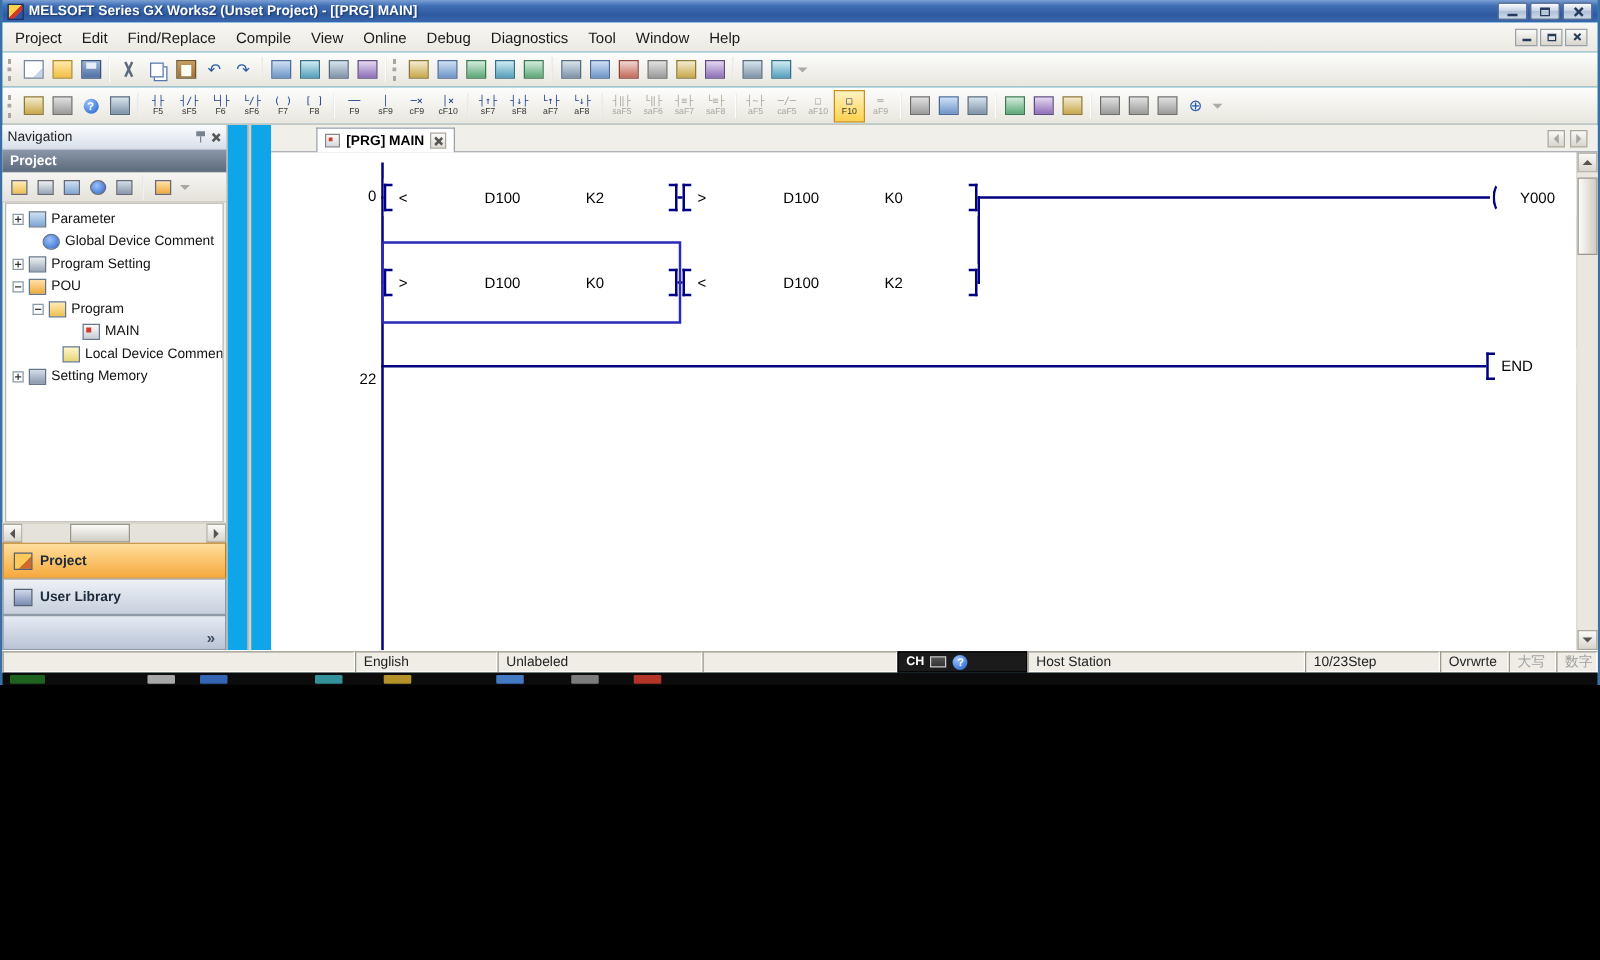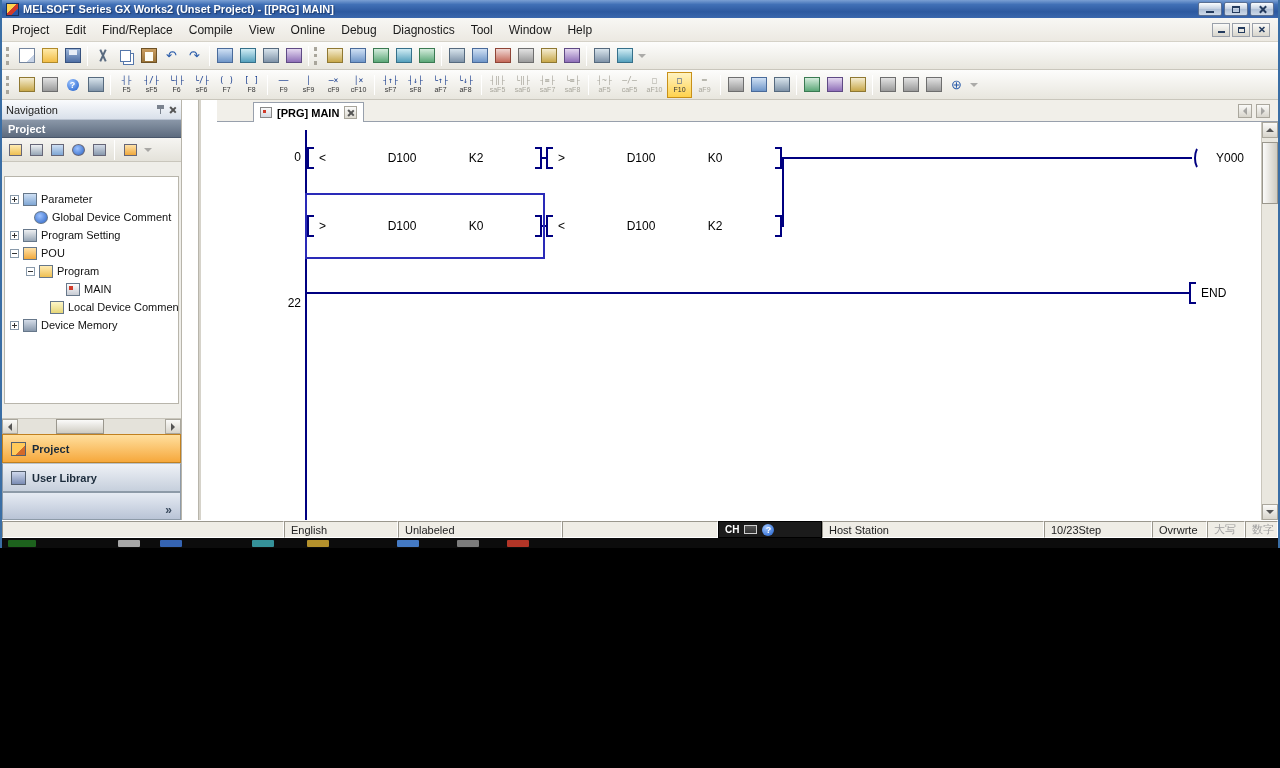--- a/index.html
+++ b/index.html
@@ -1,19 +1,19 @@
 <!DOCTYPE html>
 <html><head>
 <meta charset="utf-8">
 <style>
   * { margin:0; padding:0; box-sizing:border-box; }
   html,body { width:1280px; height:768px; overflow:hidden; }
   body { font-family:"Liberation Sans",sans-serif; font-size:12px; background:#000; }
   .app { width:1280px; height:548px; position:relative; display:flex; flex-direction:column;
-         border-left:2px solid #3a6ea5; border-right:2px solid #3a6ea5; background:#ffffff; }
+         border-left:2px solid #3a6ea5; border-right:2px solid #3a6ea5; background:#0ea5e9; }
 
   
   .titlebar { height:18px; display:flex; align-items:center; padding:0 4px; gap:4px;
     background:linear-gradient(180deg,#7ba0d4 0%,#4170b6 25%,#2d59a0 65%,#3a67ad 100%); }
   .app-icon { width:13px; height:13px; border:1px solid #15315e;
     background:linear-gradient(135deg,#ffd24d 0 45%,#d03a2a 45% 70%,#2a56a8 70% 100%); }
   .titlebar .title { color:#fff; font-size:11px; font-weight:bold; text-shadow:1px 1px 1px #1c3a6b;
     flex:1; white-space:nowrap; overflow:hidden; }
   .winbtns { display:flex; gap:2px; }
   .wbtn { width:24px; height:14px; border:1px solid #5a6f92; border-radius:2px;
@@ -92,21 +92,21 @@
   .pin-icon::after { content:""; position:absolute; left:4px; top:4px; width:1px; height:5px; background:#7a828e; }
   .x-sm { position:relative; width:8px; height:8px; }
   .x-sm::before,.x-sm::after { content:""; position:absolute; left:3px; top:0; width:1.5px; height:8px; background:#555; }
   .x-sm::before { transform:rotate(45deg);} .x-sm::after { transform:rotate(-45deg);}
   .nav-section { height:18px; background:linear-gradient(#8a97a8,#5d6b7e); color:#fff; font-weight:bold;
     font-size:11px; display:flex; align-items:center; padding:0 6px; border-bottom:1px solid #49566a; }
   .nav-tools { height:24px; display:flex; align-items:center; gap:3px; padding:0 4px;
     background:linear-gradient(#f6f5f2,#e4e2da); border-bottom:1px solid #c9c6bc; }
   .ntool { width:18px; height:18px; display:flex; align-items:center; justify-content:center; border:1px solid transparent; }
   .nic { width:13px; height:12px; border:1px solid #667; }
-  .tree { flex:1; background:#fff; border:1px solid #b8b5ab; margin:14px 2px; overflow:hidden; padding-top:13px; }
+  .tree { flex:1; background:#fff; border:1px solid #b8b5ab; margin:0 2px; overflow:hidden; padding-top:3px; }
   .trow { height:18px; display:flex; align-items:center; font-size:11px; color:#111; white-space:nowrap; }
   .exp { width:9px; height:9px; min-width:9px; border:1px solid #8899aa; background:#fff; position:relative; margin-right:4px; }
   .exp::before { content:""; position:absolute; left:1px; right:1px; top:3px; height:1px; background:#333; }
   .exp.plus::after { content:""; position:absolute; top:1px; bottom:1px; left:3px; width:1px; background:#333; }
   .exp.none { visibility:hidden; }
   .tico { width:14px; height:13px; min-width:14px; margin-right:4px; border:1px solid #66778a; }
   .ti-param { background:linear-gradient(#cfe0f4,#7fa6d4); }
   .ti-gdc { background:radial-gradient(circle at 40% 35%,#9cc2ff,#2b63c4); border-radius:50%; }
   .ti-ps { background:linear-gradient(#eef0f2,#97a6b6); }
   .ti-pou { background:linear-gradient(#ffe2a8,#f0a83c); }
@@ -537,21 +537,21 @@
             <span>MAIN</span>
         </div>
         <div class="trow" style="padding-left:32px">
           <span class="exp none"></span>
             <span class="tico ti-ldc"></span>
             <span>Local Device Comment</span>
         </div>
         <div class="trow" style="padding-left:5px">
           <span class="exp plus"></span>
             <span class="tico ti-dm"></span>
-            <span>Device Memory</span>
+            <span>Setting Memory</span>
         </div>
       </div>
       <div class="nav-hscroll">
         <div class="sbtn">
             <span class="tri l"></span>
           </div>
         <div class="strack">
             <div class="sthumb-h"></div>
           </div>
         <div class="sbtn">

